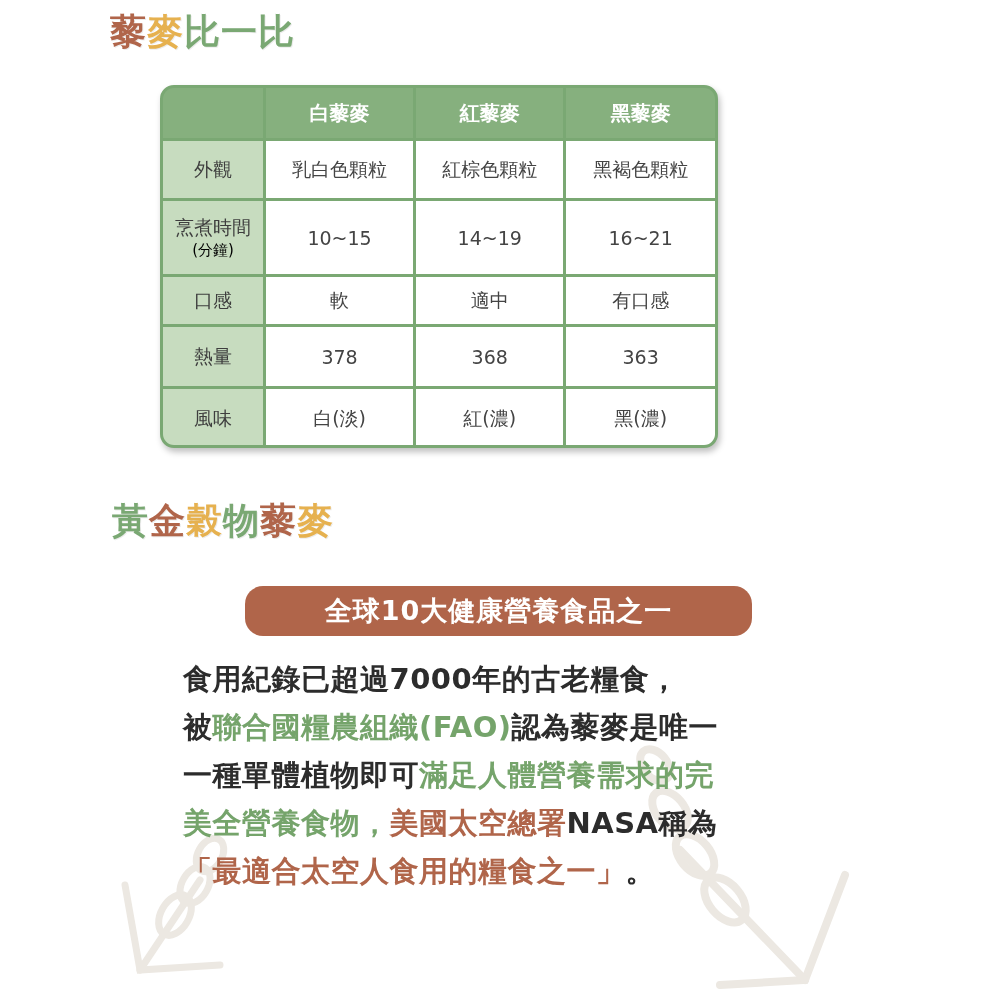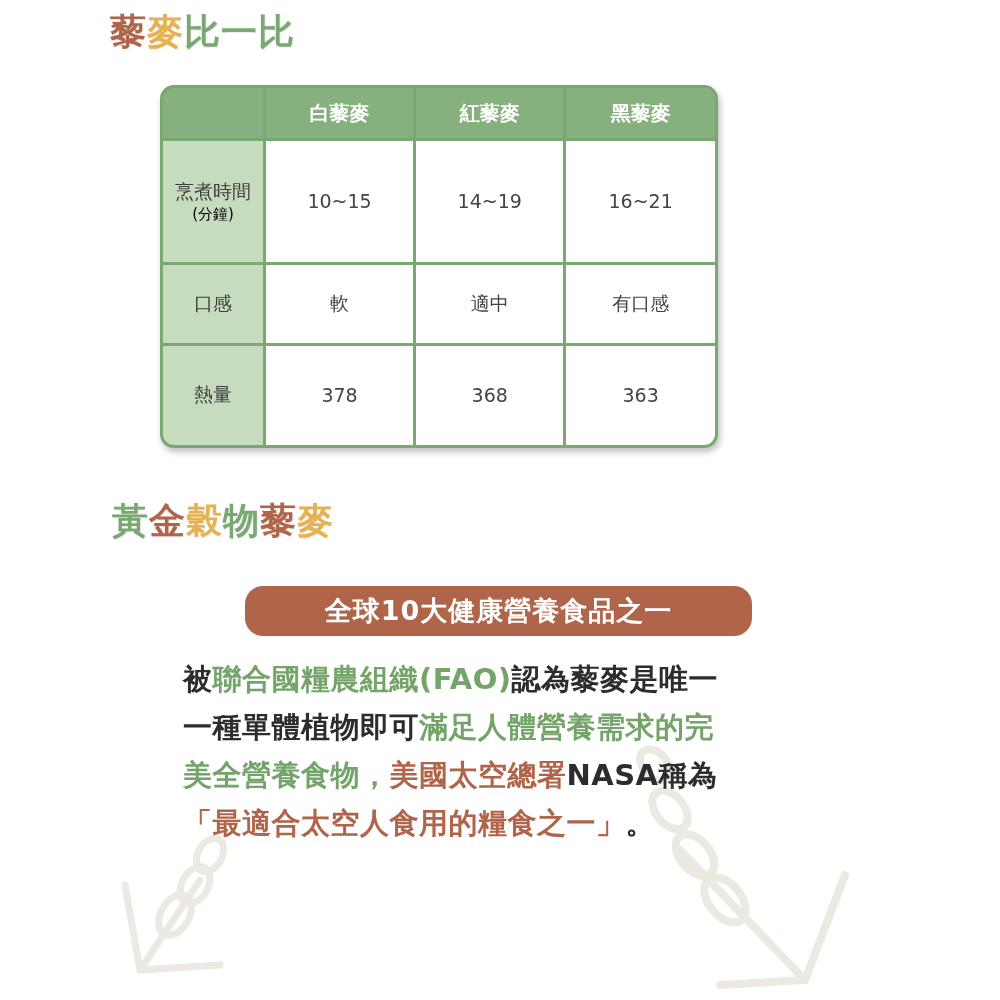--- a/index.html
+++ b/index.html
@@ -62,40 +62,52 @@
   <table>
     <thead>
       <tr>
         <th style="width:98px"></th>
         <th>白藜麥</th>
         <th>紅藜麥</th>
         <th>黑藜麥</th>
       </tr>
     </thead>
     <tbody>
+      <tr style="height:60px">
+        <td class="rowhead">外觀</td>
+        <td>乳白色顆粒</td>
+        <td>紅棕色顆粒</td>
+        <td>黑褐色顆粒</td>
+      </tr>
       <tr style="height:76px">
         <td class="rowhead">
           <span>烹煮時間</span>
           <span class="sub">(分鐘)</span>
         </td>
         <td>10~15</td>
         <td>14~19</td>
         <td>16~21</td>
       </tr>
       <tr style="height:50px">
         <td class="rowhead">口感</td>
         <td>軟</td>
         <td>適中</td>
         <td>有口感</td>
       </tr>
       <tr style="height:62px">
         <td class="rowhead">熱量</td>
         <td>378</td>
         <td>368</td>
         <td>363</td>
+      </tr>
+      <tr style="height:62px">
+        <td class="rowhead">風味</td>
+        <td>白(淡)</td>
+        <td>紅(濃)</td>
+        <td>黑(濃)</td>
       </tr>
     </tbody>
   </table>
 </div>
 
 <div class="title" id="title2">
   <span style="color:#7aa873">黃</span><span style="color:#b0654a">金</span><span style="color:#e6b14f">穀</span><span style="color:#7aa873">物</span><span style="color:#b0654a">藜</span><span style="color:#e6b14f">麥</span>
 </div>
 
 <div class="banner">全球10大健康營養食品之一</div>
@@ -115,20 +127,23 @@
     <path d="M205 250 L80 120"></path>
     <ellipse cx="125" cy="170" rx="16" ry="26" transform="rotate(-40 125 170)"></ellipse>
     <ellipse cx="95" cy="125" rx="15" ry="24" transform="rotate(-40 95 125)"></ellipse>
     <ellipse cx="70" cy="80" rx="14" ry="22" transform="rotate(-40 70 80)"></ellipse>
     <ellipse cx="55" cy="35" rx="12" ry="18" transform="rotate(-40 55 35)"></ellipse>
   </g>
 </svg>
 
 <div class="para">
   <div class="line">
+    <span>食用紀錄已超過7000年的古老糧食，</span>
+  </div>
+  <div class="line">
     <span>被</span><span class="green">聯合國糧農組織(FAO)</span><span>認為藜麥是唯一</span>
   </div>
   <div class="line">
     <span>一種單體植物即可</span><span class="green">滿足人體營養需求的完</span>
   </div>
   <div class="line">
     <span class="green">美全營養食物，</span><span class="red">美國太空總署</span><span>NASA稱為</span>
   </div>
   <div class="line">
     <span class="red">「最適合太空人食用的糧食之一」</span><span>。</span>

